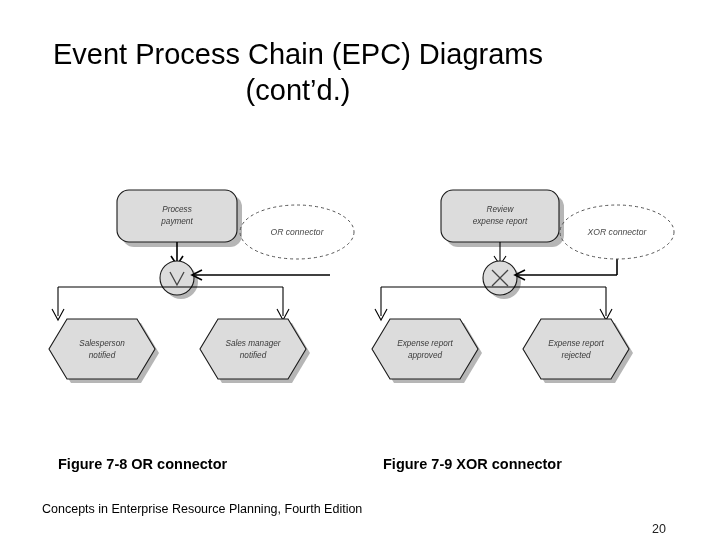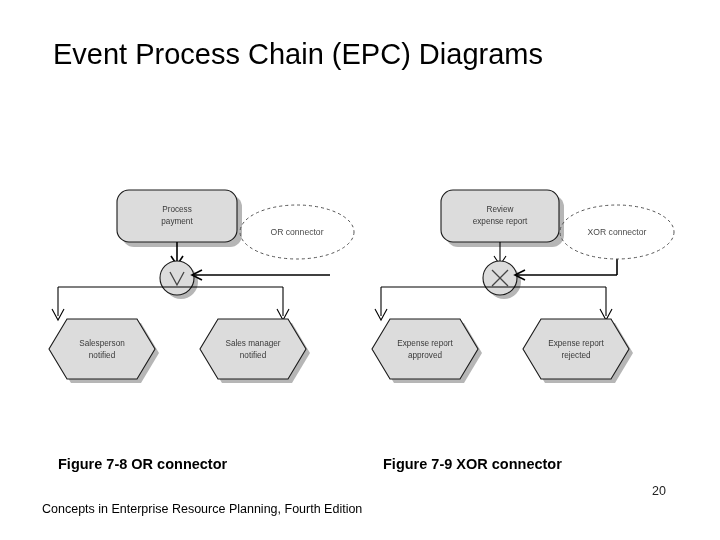--- a/index.html
+++ b/index.html
@@ -31,20 +31,21 @@
     letter-spacing: 0px;
   }
 
   
   .diagram-area {
     position: absolute;
     left: 0;
     top: 170px;
     width: 624px;
     height: 240px;
+    font-style: italic;
   }
   .diagram-svg {
     display: block;
   }
 
   
   .caption {
     position: absolute;
     font-size: 14.5px;
     font-weight: bold;
@@ -59,21 +60,21 @@
     position: absolute;
     left: 42px;
     top: 502px;
     font-size: 12.5px;
     color: #000000;
     white-space: nowrap;
   }
   .footer-page {
     position: absolute;
     left: 652px;
-    top: 484px;
+    top: 522px;
     font-size: 12.5px;
     color: #222222;
   }
 
   
   .shp-fill      { fill: #dcdcdc; }
   .shp-stroke    { stroke: #1a1a1a; stroke-width: 1.1; fill: none; }
   .shp-shadow    { fill: #b6b6b6; }
   .callout-ellipse {
     fill: none;
@@ -107,20 +108,21 @@
     font-size: 8.6px;
     fill: #4a4a4a;
     text-anchor: middle;
   }
 </style>
 </head>
 <body>
 
 <div class="slide-title">
   <div>Event Process Chain (EPC) Diagrams</div>
+  <div>(cont’d.)</div>
 </div>
 
 <div class="diagram-area">
   <svg class="diagram-svg" width="720" height="240" viewBox="0 0 720 240" xmlns="http://www.w3.org/2000/svg">
 
     <g>
 
       <rect x="122" y="25" width="120" height="52" rx="12" ry="12" class="shp-shadow"></rect>
 
       <rect x="117" y="20" width="120" height="52" rx="12" ry="12" class="shp-fill"></rect>

